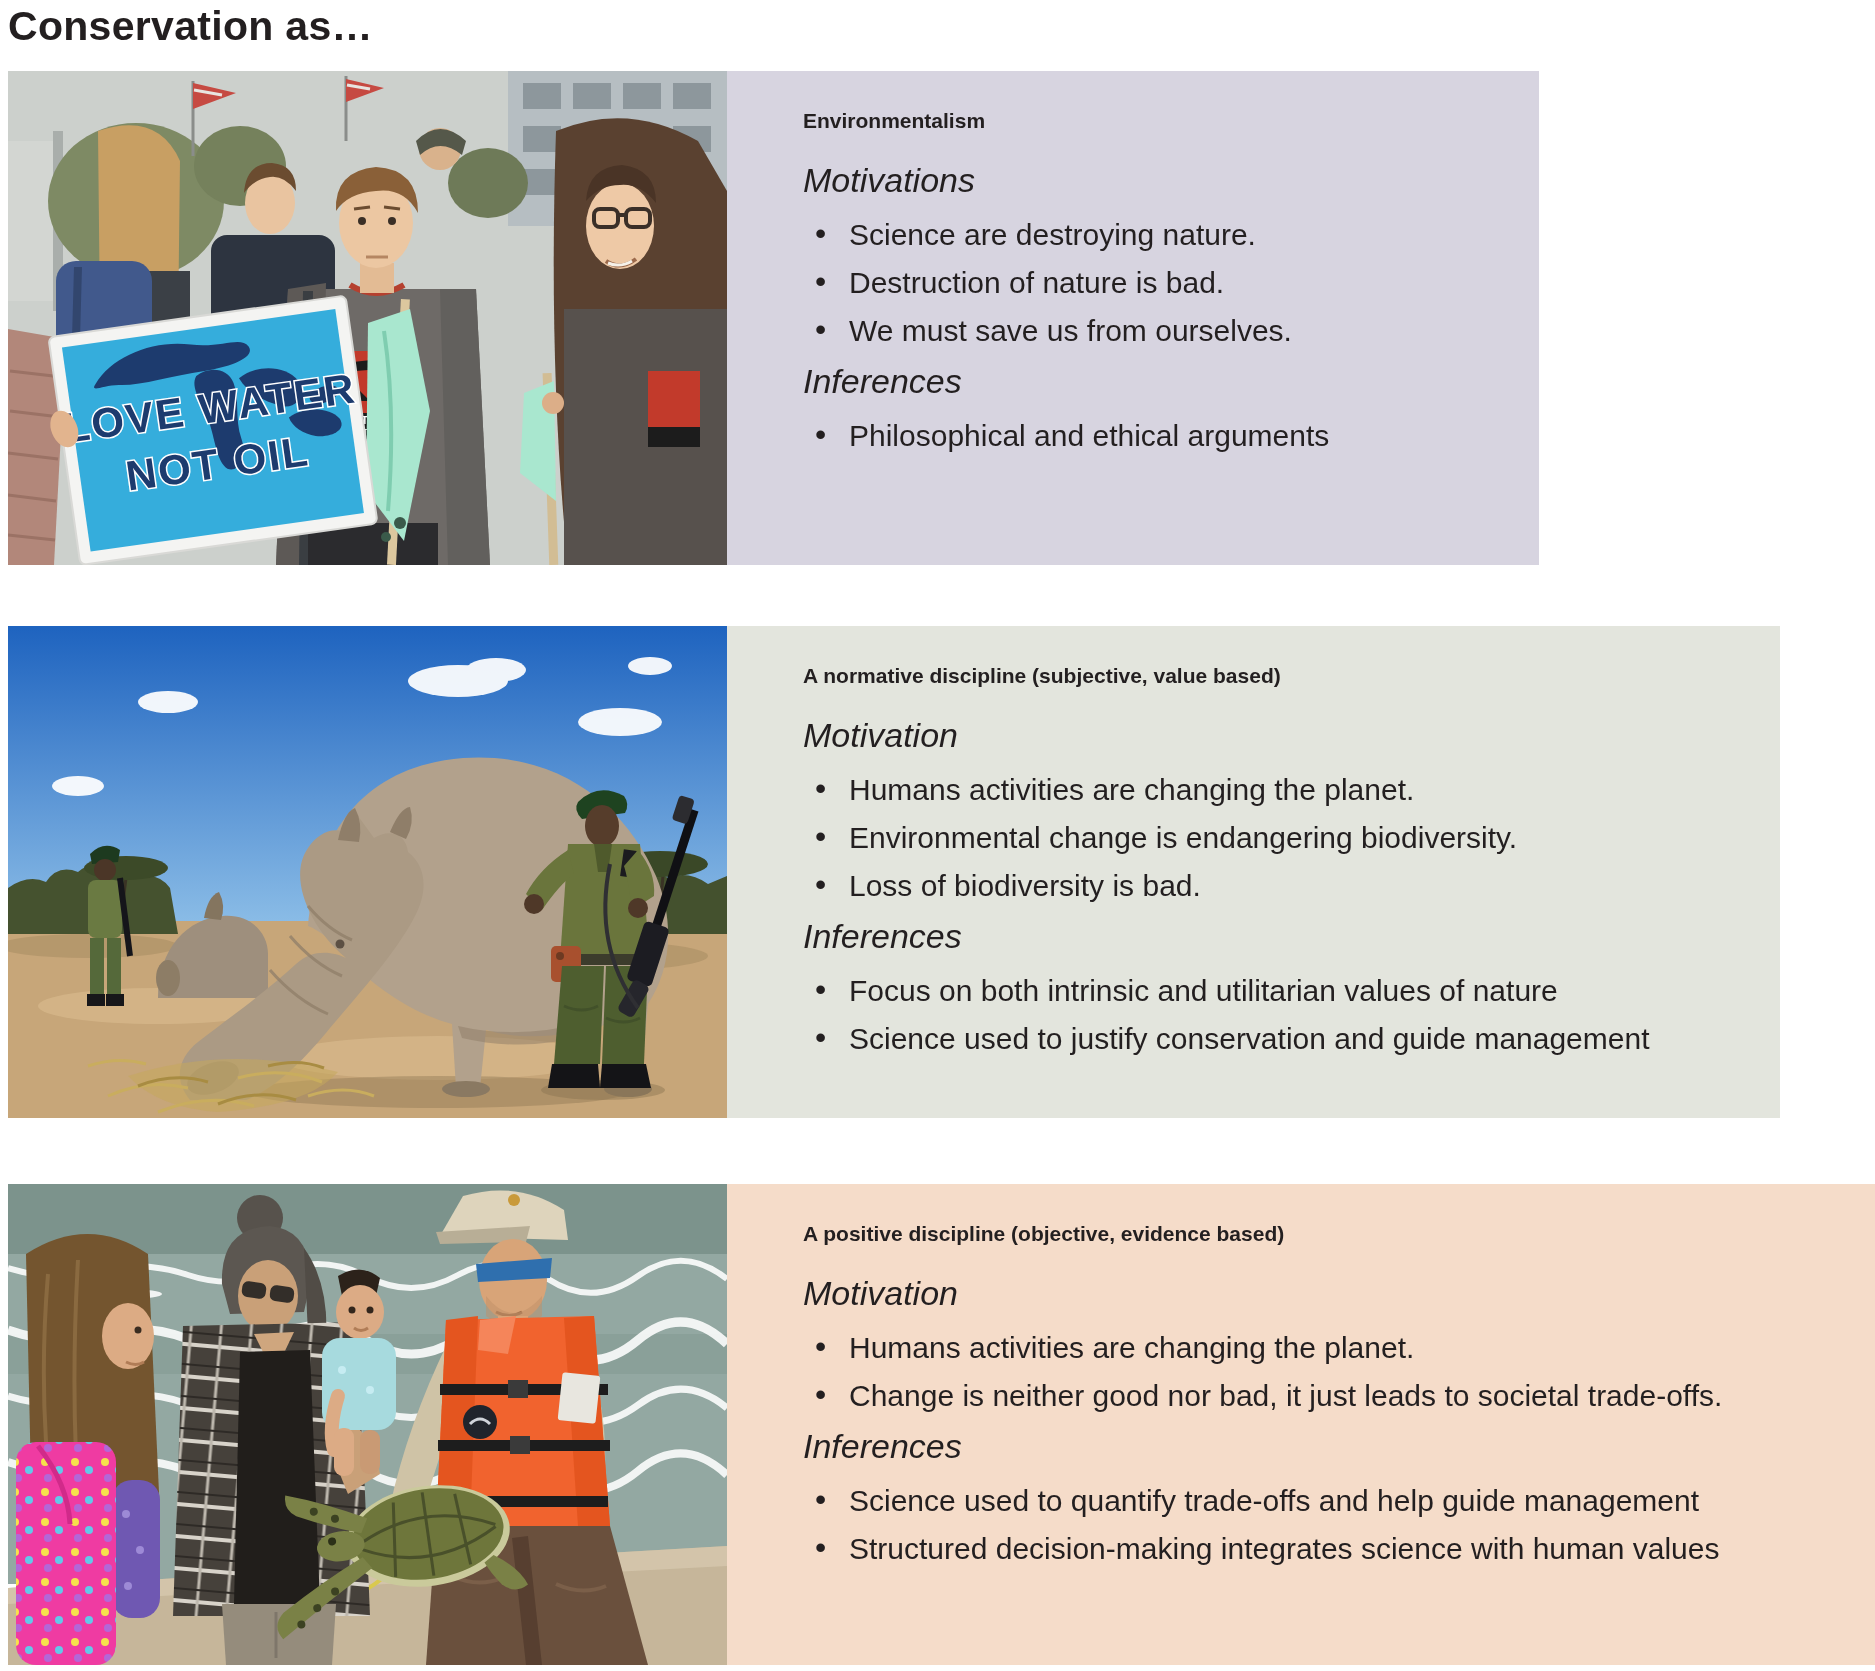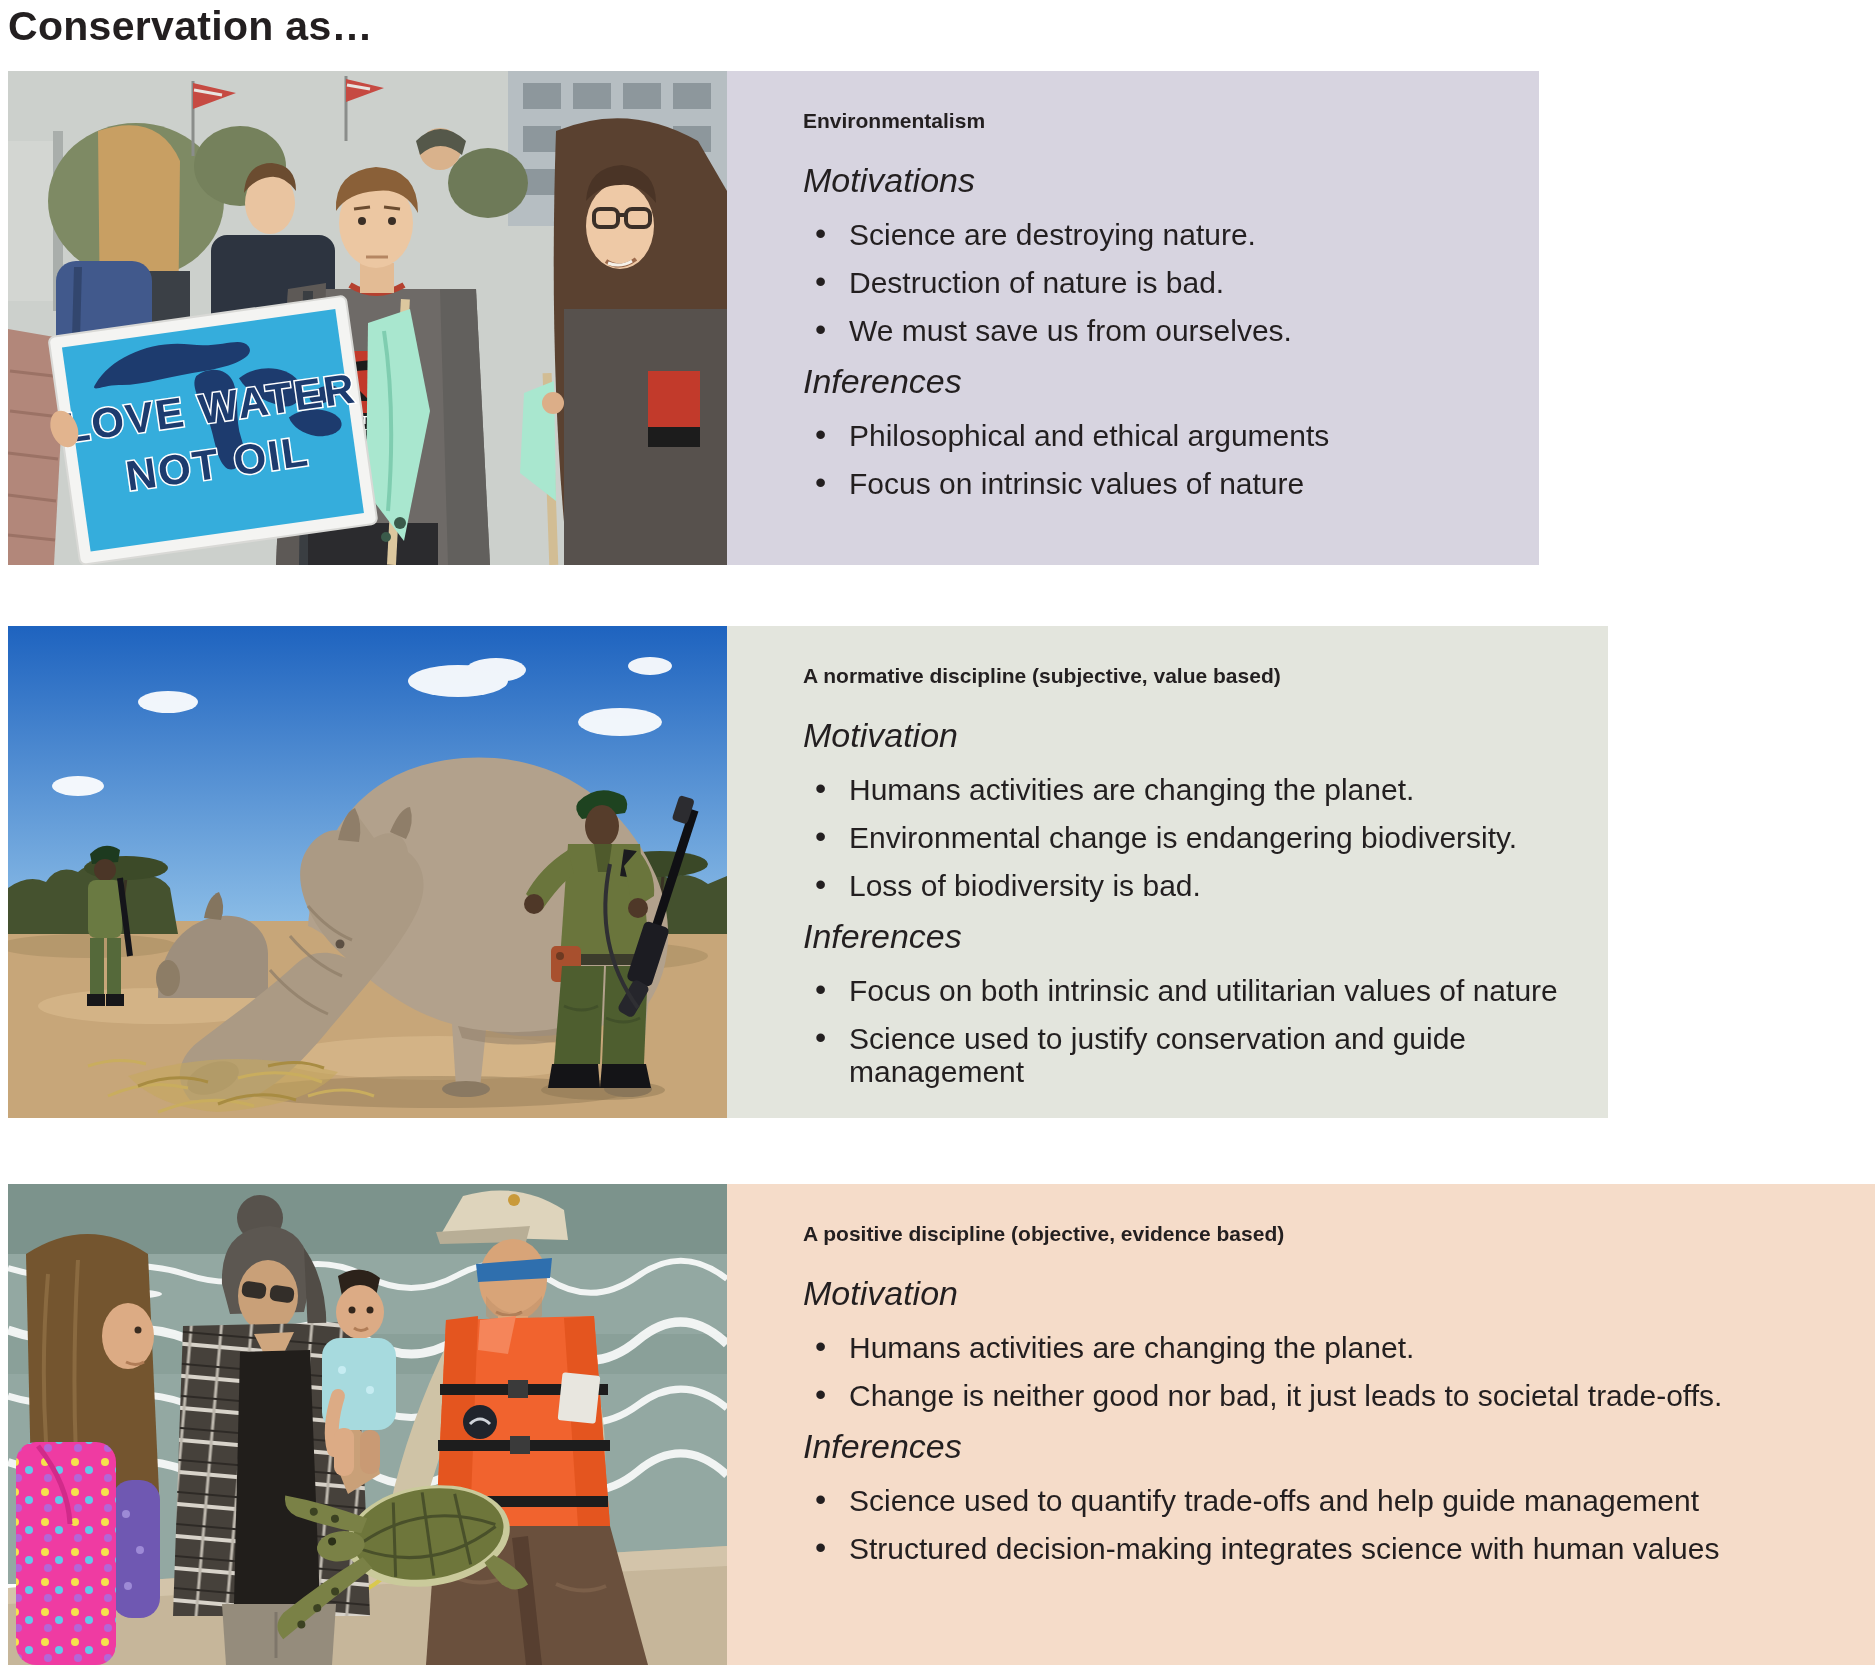--- a/index.html
+++ b/index.html
@@ -13,21 +13,21 @@
     font-size:41px; font-weight:bold; letter-spacing:.3px;
   }
   .panel { position:absolute; left:8px; display:flex; }
   #panel-environmentalism { top:71px;  height:494px; }
   #panel-normative       { top:626px; height:492px; }
   #panel-positive        { top:1184px; height:481px; }
   .photo { width:719px; flex:none; overflow:hidden; }
   .photo svg { display:block; width:100%; height:100%; }
   .box { height:100%; padding:38px 28px 0 76px; }
   #panel-environmentalism .box { width:812px;  background:#d7d4e0; }
-  #panel-normative        .box { width:881px; background:#e3e5dd; }
+  #panel-normative        .box { width:1053px; background:#e3e5dd; }
   #panel-positive         .box { width:1148px; background:#f5dcc9; }
   .heading { font-size:21px; font-weight:bold; margin:0 0 28px; }
   .label   { font-size:34px; font-style:italic; font-weight:normal; margin:0 0 18px; }
   ul.bullets { list-style:none; margin:0 0 14px; padding:0; }
   ul.bullets li {
     position:relative; font-size:30px; line-height:33px;
     padding-left:46px; margin-bottom:15px;
   }
   ul.bullets li::before {
     content:"•"; position:absolute; left:12px; top:-1px; font-size:32px;
@@ -169,21 +169,20 @@
     <ul class="bullets">
 
     <li>Science are destroying nature.</li>
         <li>Destruction of nature is bad.</li>
         <li>We must save us from ourselves.</li>
       </ul>
     <div class="label">Inferences</div>
     <ul class="bullets">
 
     <li>Philosophical and ethical arguments</li>
-        <li>Focus on intrinsic values of nature</li>
       </ul>
   </div>
 </div>
 
 <div class="panel" id="panel-normative">
   <div class="photo">
     <svg viewBox="0 0 719 492" preserveAspectRatio="none">
       <defs>
         <linearGradient id="skyGrad" x1="0" y1="0" x2="0" y2="1">
           <stop offset="0" stop-color="#1e63bf"></stop>

